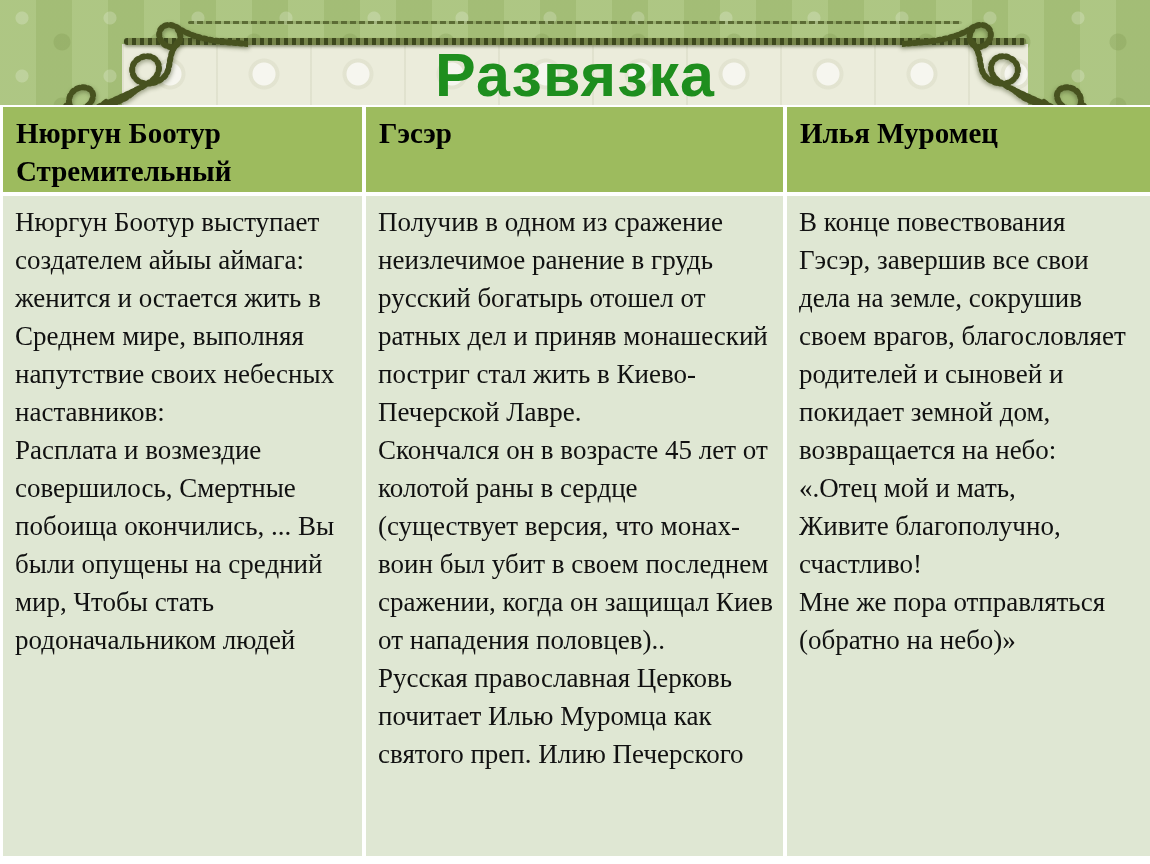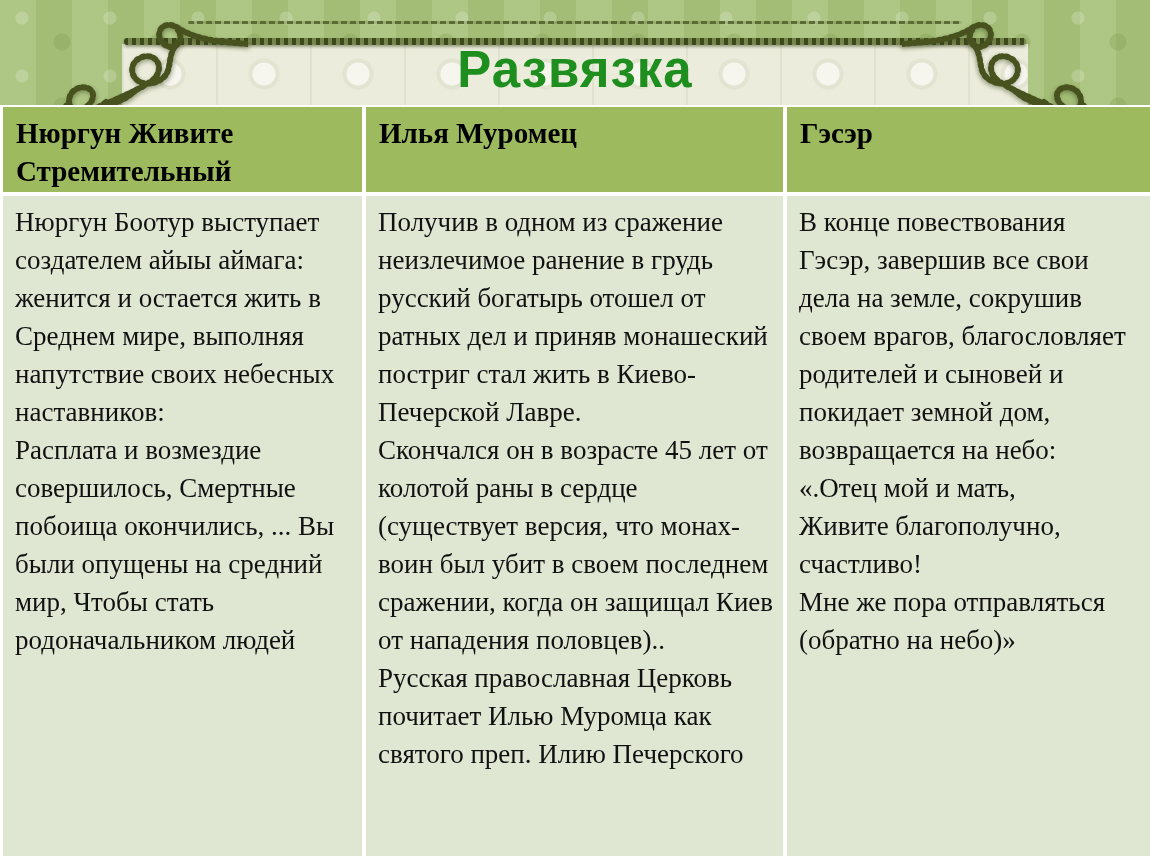--- a/index.html
+++ b/index.html
@@ -41,21 +41,21 @@
   .ornament{
     position:absolute;top:4px;width:212px;height:116px;
     filter:drop-shadow(1px 2px 2px rgba(60,70,30,.45));
   }
   .ornament-left{left:36px;}
   .ornament-right{right:36px;transform:scaleX(-1);}
   .slide-title{
     position:absolute;top:40px;left:0;width:100%;
     margin:0;text-align:center;
     font-family:"Liberation Sans","DejaVu Sans",sans-serif;
-    font-size:51px;font-weight:700;letter-spacing:1px;
+    font-size:61px;font-weight:700;letter-spacing:1px;
     color:var(--title-color,#1e8e1e);
     z-index:3;
   }
 
   
   .cmp-table{
     position:absolute;top:105px;left:0;right:0;bottom:0;
     display:grid;
     grid-template-columns:359px 417px 1fr;
     grid-template-rows:85px 1fr;
@@ -104,23 +104,23 @@
         <path d="M142,38 C128,54 140,70 120,78 C98,86 88,62 104,54 C120,46 132,66 114,78 C96,90 74,96 56,108"></path>
         <path d="M70,98 C50,114 28,108 34,92 C40,78 62,82 56,96 C52,106 38,108 30,102"></path>
         <path d="M100,86 C90,96 76,100 64,104"></path>
       </g>
     </svg>
 
     <h1 class="slide-title">Развязка</h1>
   </div>
 
   <div class="cmp-table">
-    <div class="cell-header">Нюргун Живите Стремительный</div>
+    <div class="cell-header">Нюргун Боотур Стремительный</div>
+    <div class="cell-header">Гэсэр</div>
     <div class="cell-header">Илья Муромец</div>
-    <div class="cell-header">Гэсэр</div>
 
     <div class="cell-body">Нюргун Боотур выступает создателем айыы аймага: женится и остается жить в Среднем мире, выполняя напутствие своих небесных наставников:
 Расплата и возмездие совершилось, Смертные побоища окончились, ... Вы были опущены на средний мир, Чтобы стать родоначальником людей</div>
     <div class="cell-body">Получив в одном из сражение неизлечимое ранение в грудь русский богатырь отошел от ратных дел и приняв монашеский постриг стал жить в Киево-Печерской Лавре.
 Скончался он в возрасте 45 лет от колотой раны в сердце (существует версия, что монах-воин был убит в своем последнем сражении, когда он защищал Киев от нападения половцев)..
 Русская православная Церковь почитает Илью Муромца как святого преп. Илию Печерского</div>
     <div class="cell-body">В конце повествования Гэсэр, завершив все свои дела на земле, сокрушив своем врагов, благословляет родителей и сыновей и покидает земной дом, возвращается на небо:
 «.Отец мой и мать,
 Живите благополучно, счастливо!
 Мне же пора отправляться (обратно на небо)»</div>

